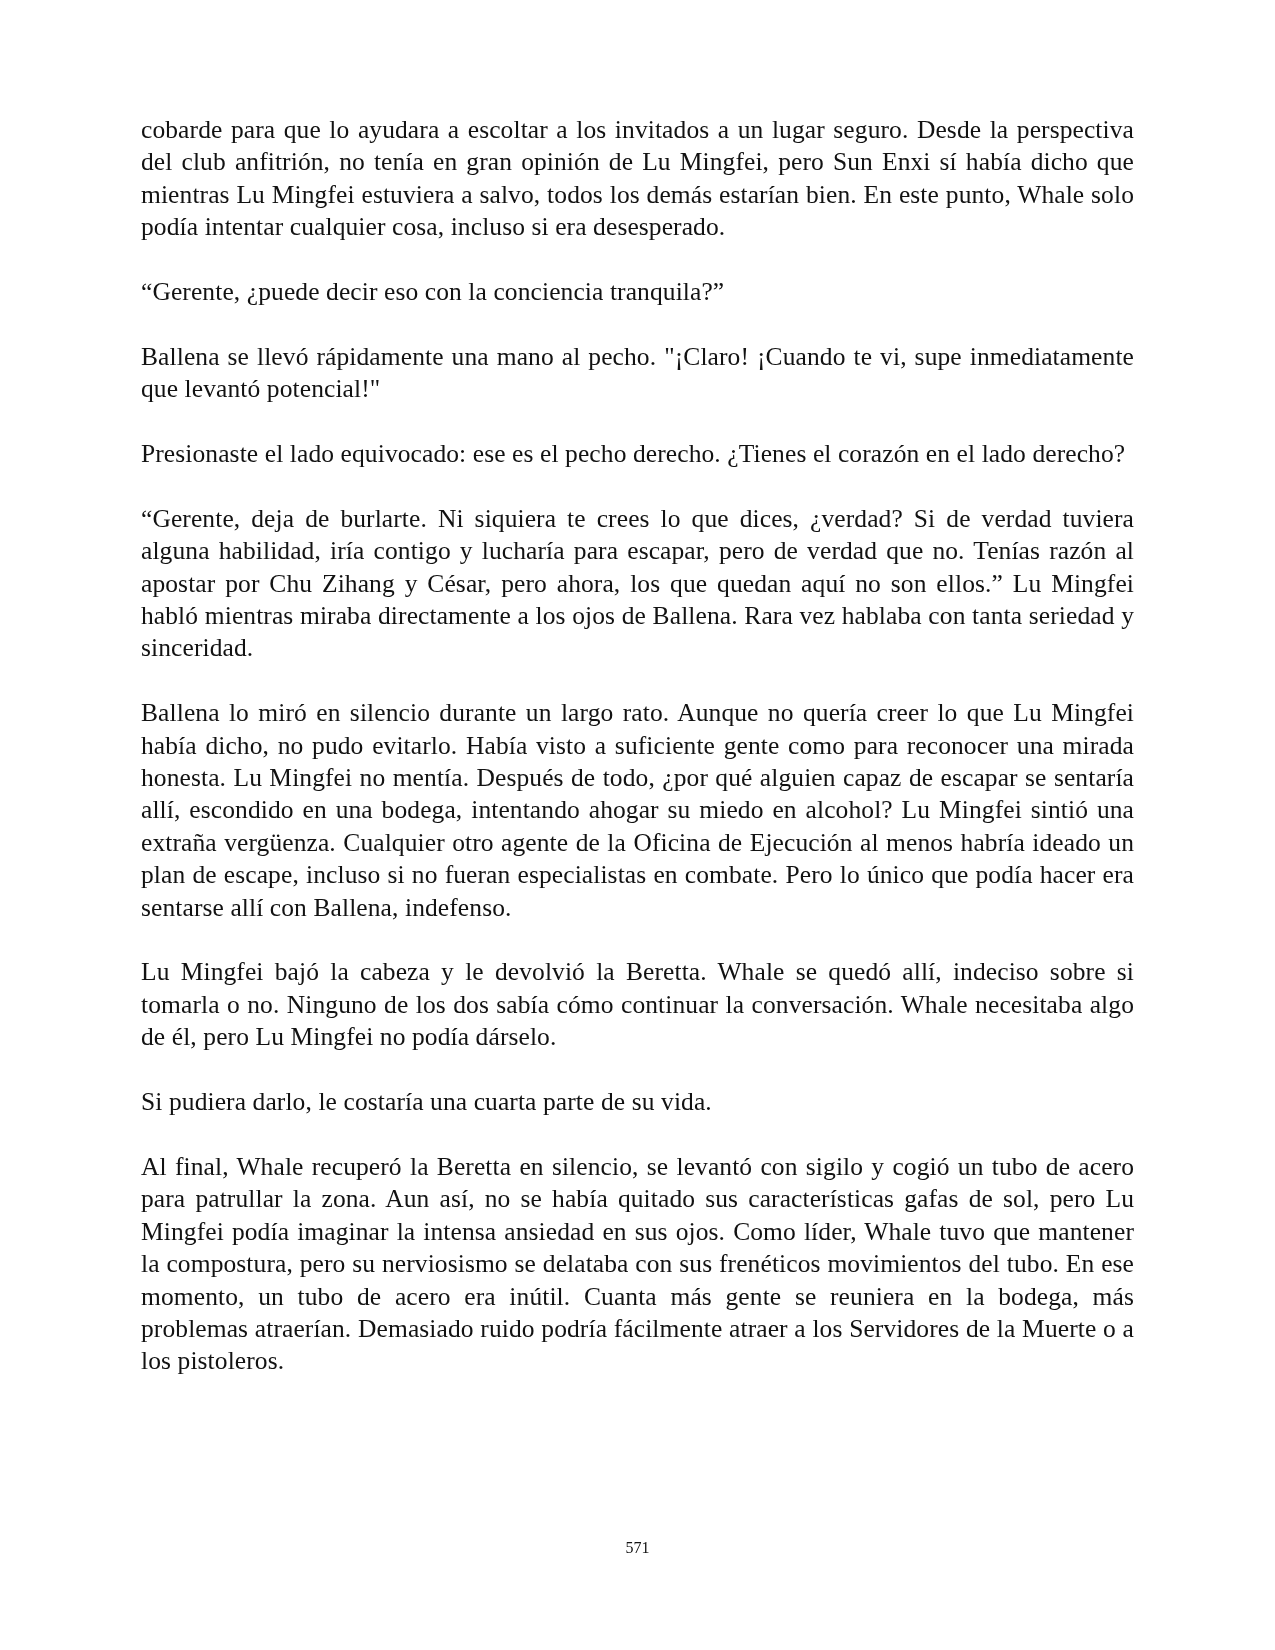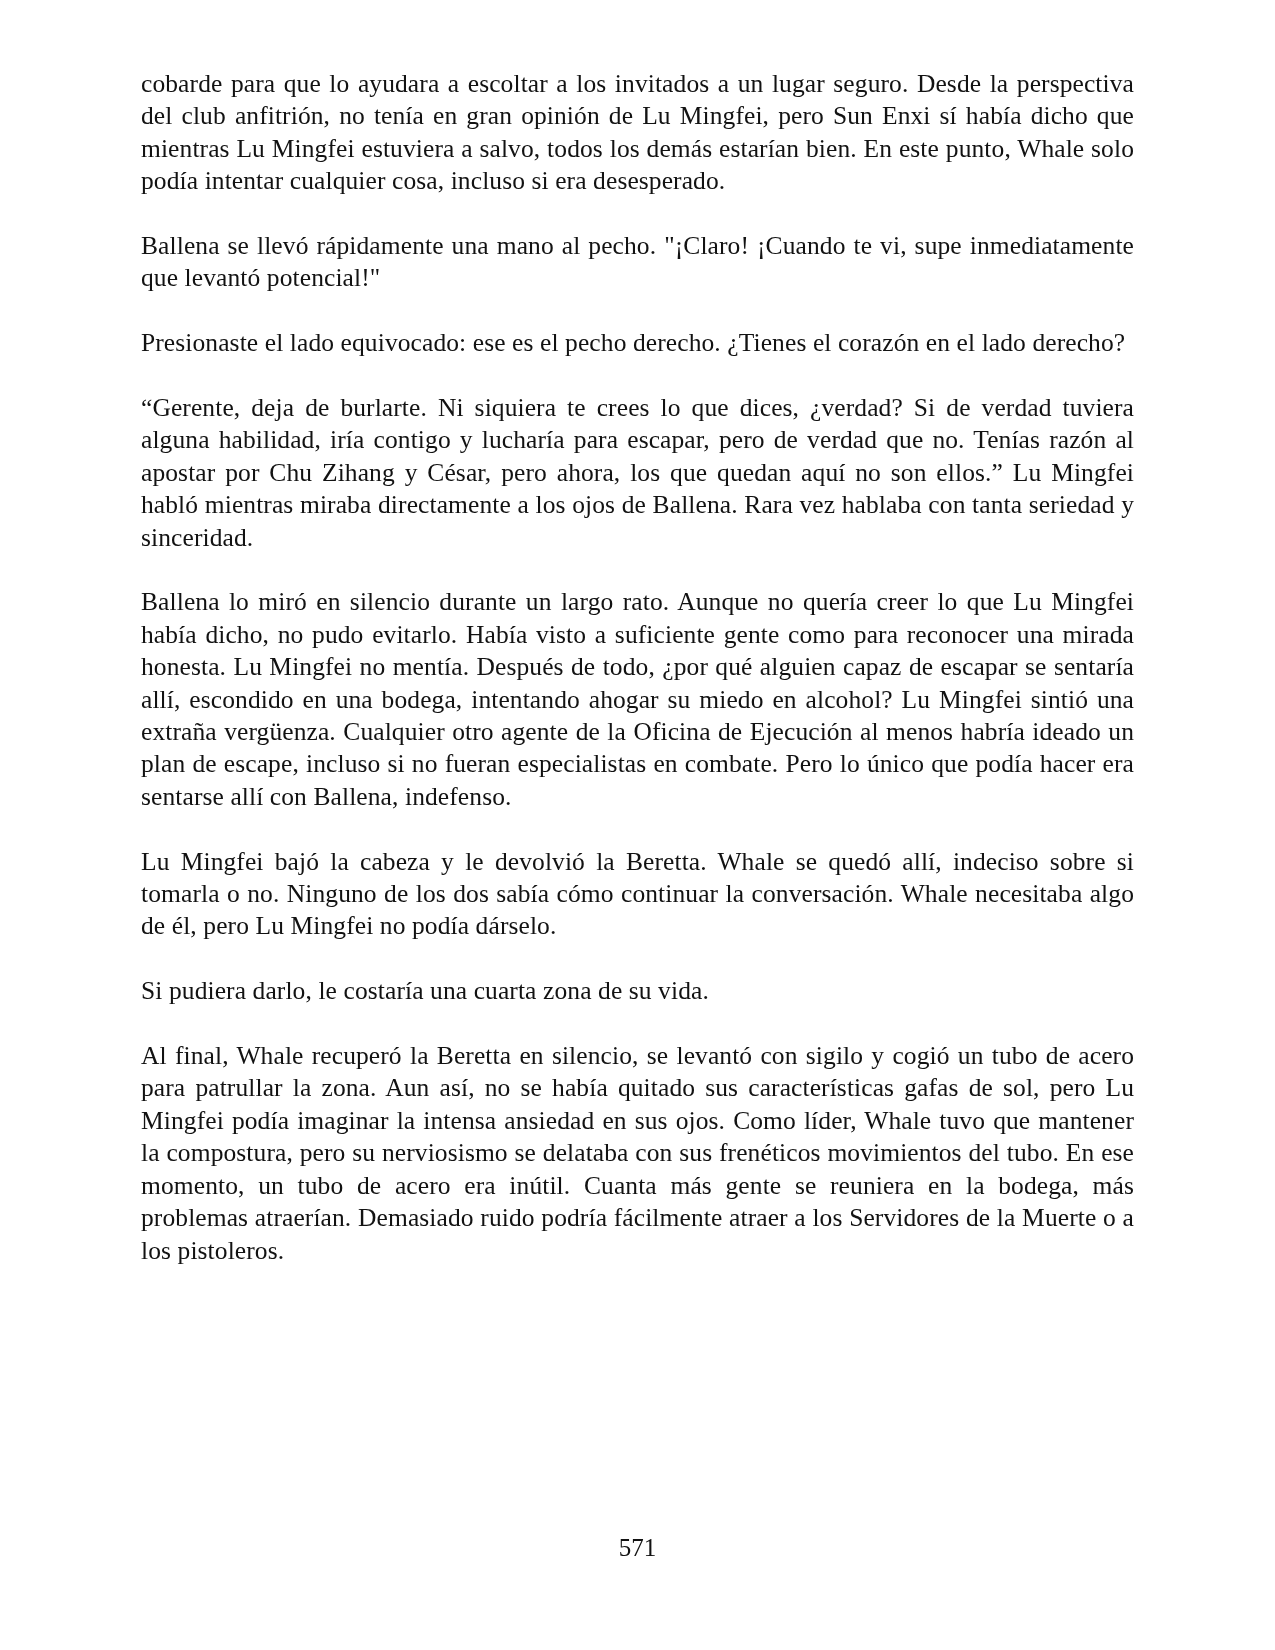--- a/index.html
+++ b/index.html
@@ -6,50 +6,51 @@
     margin: 0;
     padding: 0;
     background: #ffffff;
   }
   .page {
     position: relative;
     width: 1275px;
     height: 1650px;
     background: #ffffff;
     box-sizing: border-box;
-    padding: 68px 141px 0 141px;
+    padding: 114px 141px 0 141px;
     overflow: hidden;
     color: #121212;
     font-family: "Liberation Serif", "DejaVu Serif", serif;
     font-size: 25.5px;
     line-height: 32.4px;
   }
   .text-block p {
     margin: 0 0 32.4px 0;
     text-align: justify;
     letter-spacing: 0.1px;
   }
   .page-number {
     position: absolute;
     left: 0;
     right: 0;
     top: 1532px;
     text-align: center;
-    font-size: 25px;
+    font-size: 16px;
     color: #121212;
   }
 </style>
 </head>
 <body>
 
 <div class="page">
   <div class="text-block">
     <p>cobarde para que lo ayudara a escoltar a los invitados a un lugar seguro. Desde la perspectiva del club anfitrión, no tenía en gran opinión de Lu Mingfei, pero Sun Enxi sí había dicho que mientras Lu Mingfei estuviera a salvo, todos los demás estarían bien. En este punto, Whale solo podía intentar cualquier cosa, incluso si era desesperado.</p>
+    <p>“Gerente, ¿puede decir eso con la conciencia tranquila?”</p>
     <p>Ballena se llevó rápidamente una mano al pecho. "¡Claro! ¡Cuando te vi, supe inmediatamente que levantó potencial!"</p>
     <p>Presionaste el lado equivocado: ese es el pecho derecho. ¿Tienes el corazón en el lado derecho?</p>
     <p>“Gerente, deja de burlarte. Ni siquiera te crees lo que dices, ¿verdad? Si de verdad tuviera alguna habilidad, iría contigo y lucharía para escapar, pero de verdad que no. Tenías razón al apostar por Chu Zihang y César, pero ahora, los que quedan aquí no son ellos.” Lu Mingfei habló mientras miraba directamente a los ojos de Ballena. Rara vez hablaba con tanta seriedad y sinceridad.</p>
     <p>Ballena lo miró en silencio durante un largo rato. Aunque no quería creer lo que Lu Mingfei había dicho, no pudo evitarlo. Había visto a suficiente gente como para reconocer una mirada honesta. Lu Mingfei no mentía. Después de todo, ¿por qué alguien capaz de escapar se sentaría allí, escondido en una bodega, intentando ahogar su miedo en alcohol? Lu Mingfei sintió una extraña vergüenza. Cualquier otro agente de la Oficina de Ejecución al menos habría ideado un plan de escape, incluso si no fueran especialistas en combate. Pero lo único que podía hacer era sentarse allí con Ballena, indefenso.</p>
     <p>Lu Mingfei bajó la cabeza y le devolvió la Beretta. Whale se quedó allí, indeciso sobre si tomarla o no. Ninguno de los dos sabía cómo continuar la conversación. Whale necesitaba algo de él, pero Lu Mingfei no podía dárselo.</p>
-    <p>Si pudiera darlo, le costaría una cuarta zona de su vida.</p>
+    <p>Si pudiera darlo, le costaría una cuarta parte de su vida.</p>
     <p>Al final, Whale recuperó la Beretta en silencio, se levantó con sigilo y cogió un tubo de acero para patrullar la zona. Aun así, no se había quitado sus características gafas de sol, pero Lu Mingfei podía imaginar la intensa ansiedad en sus ojos. Como líder, Whale tuvo que mantener la compostura, pero su nerviosismo se delataba con sus frenéticos movimientos del tubo. En ese momento, un tubo de acero era inútil. Cuanta más gente se reuniera en la bodega, más problemas atraerían. Demasiado ruido podría fácilmente atraer a los Servidores de la Muerte o a los pistoleros.</p>
   </div>
   <div class="page-number">571</div>
 </div>
 
 </body></html>

